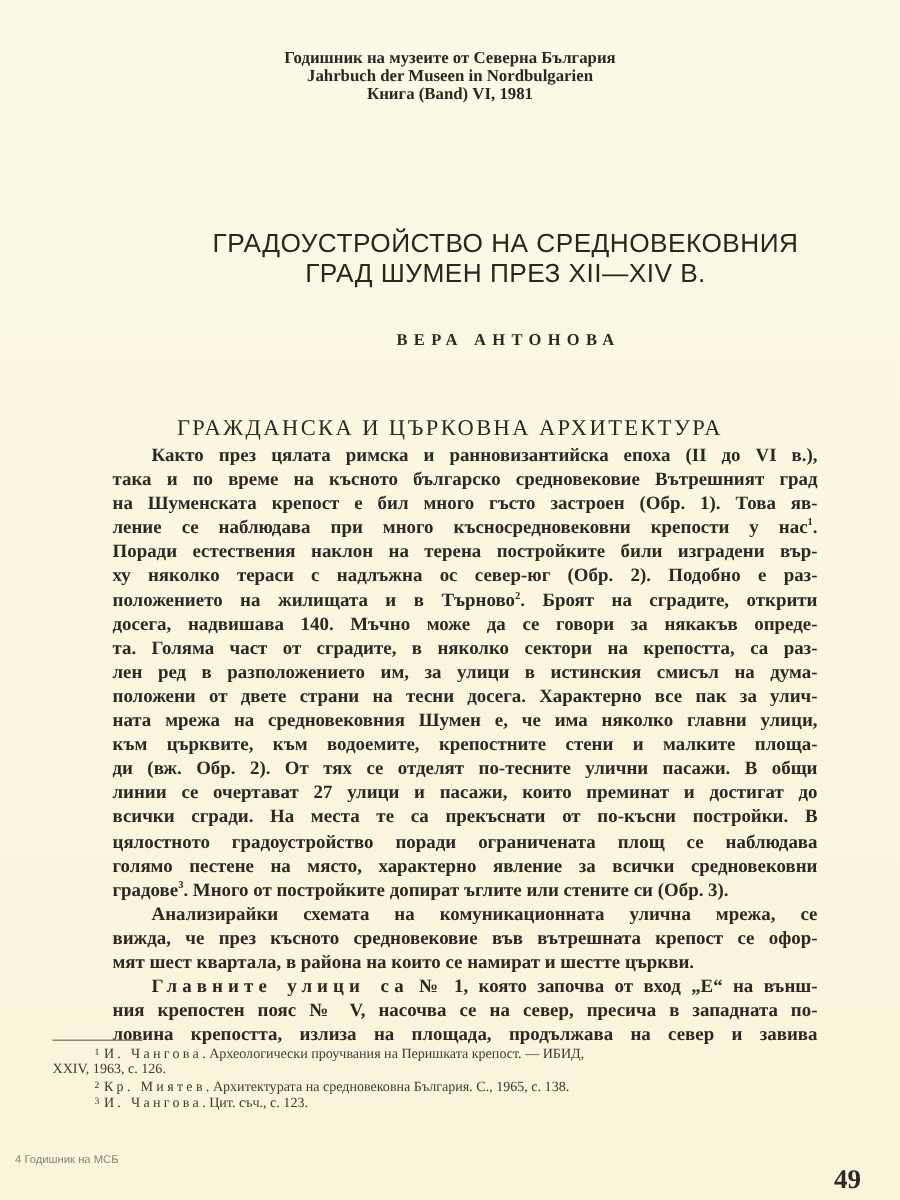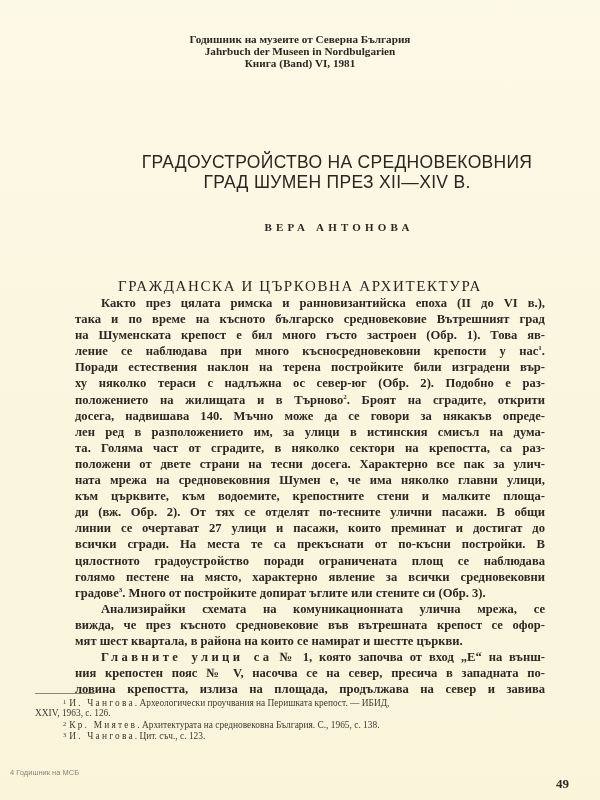--- a/index.html
+++ b/index.html
@@ -131,21 +131,21 @@
       font-size: 7.5px;
       color: #8a8478;
       white-space: nowrap;
     }
     .page-number {
       position: absolute;
       top: 776px;
       left: 556px;
       font-family: "Liberation Serif", serif;
       font-weight: bold;
-      font-size: 13px;
+      font-size: 18px;
       color: #2c2824;
     }
   </style>
 </head>
 <body>
 
 <div class="page">
 
   <div class="journal-header">
     <div>Годишник на музеите от Северна България</div>
@@ -164,22 +164,22 @@
 
   <div class="body-text">
     <div class="line indent">Както през цялата римска и ранновизантийска епоха (II до VI в.),</div>
     <div class="line">така и по време на късното българско средновековие Вътрешният град</div>
     <div class="line">на Шуменската крепост е бил много гъсто застроен (Обр. 1). Това яв-</div>
     <div class="line"><span>ление се наблюдава при много  късносредновековни крепости у нас</span><sup>1</sup>.</div>
     <div class="line">Поради естествения наклон на терена постройките били изградени вър-</div>
     <div class="line">ху няколко тераси с надлъжна ос север-юг (Обр. 2). Подобно е раз-</div>
     <div class="line"><span>положението на жилищата и в Търново</span><sup>2</sup><span>. Броят на сградите, открити</span></div>
     <div class="line">досега, надвишава 140. Мъчно може да се говори за някакъв опреде-</div>
+    <div class="line">та. Голяма част от сградите, в няколко сектори на крепостта, са раз-</div>
     <div class="line">лен ред в разположението им, за улици в истинския смисъл на дума-</div>
-    <div class="line">та. Голяма част от сградите, в няколко сектори на крепостта, са раз-</div>
     <div class="line">положени от двете страни на тесни досега. Характерно все пак за улич-</div>
     <div class="line">ната мрежа на средновековния Шумен е, че има няколко главни улици,</div>
     <div class="line">към църквите,  към  водоемите, крепостните  стени и малките площа-</div>
     <div class="line">ди (вж. Обр. 2). От тях се отделят по-тесните улични пасажи. В общи</div>
     <div class="line">линии се очертават 27 улици и пасажи, които преминат и достигат до</div>
     <div class="line">всички сгради. На места те са прекъснати от по-късни постройки. В</div>
     <div class="line">цялостното градоустройство поради ограничената площ се наблюдава</div>
     <div class="line">голямо пестене на място, характерно явление за всички средновековни</div>
     <div class="line last"><span>градове</span><sup>3</sup><span>. Много от постройките допират ъглите или стените си (Обр. 3).</span></div>
     <div class="line indent">Анализирайки схемата  на комуникационната  улична мрежа, се</div>

